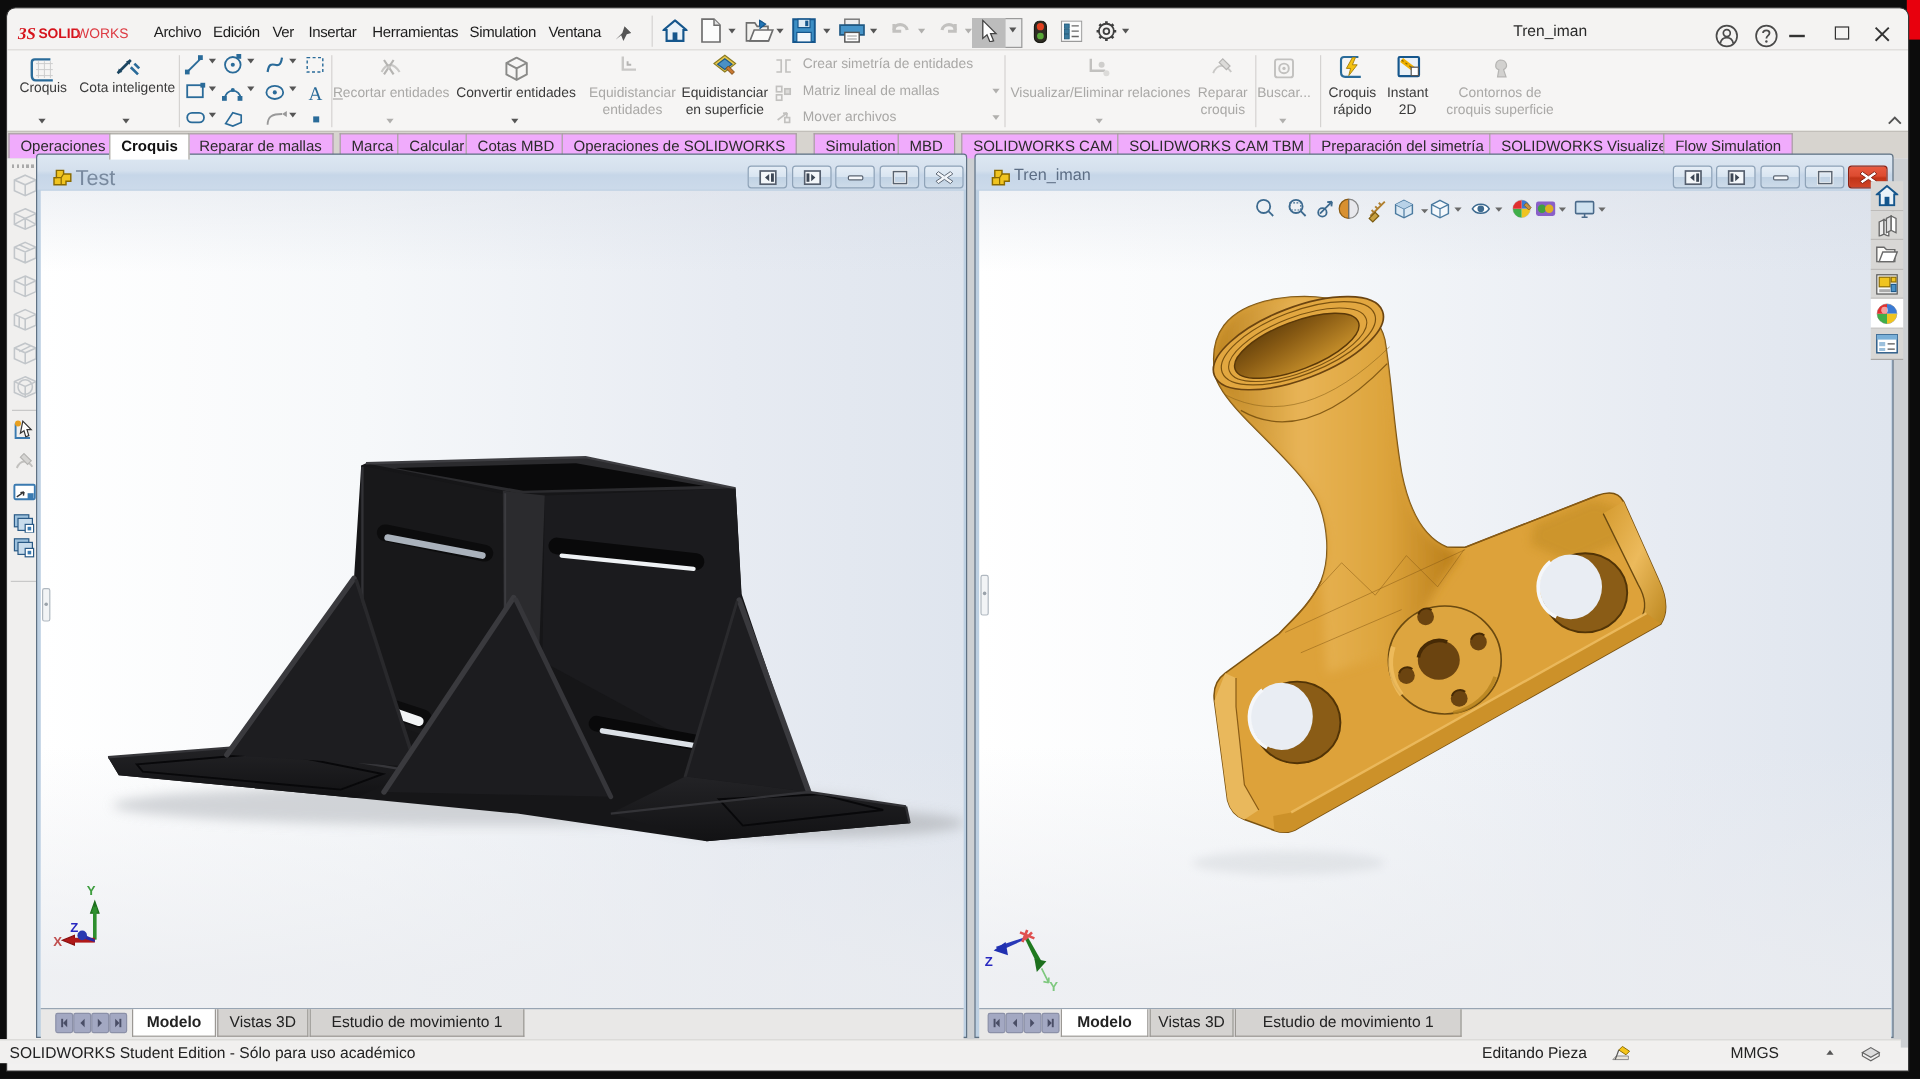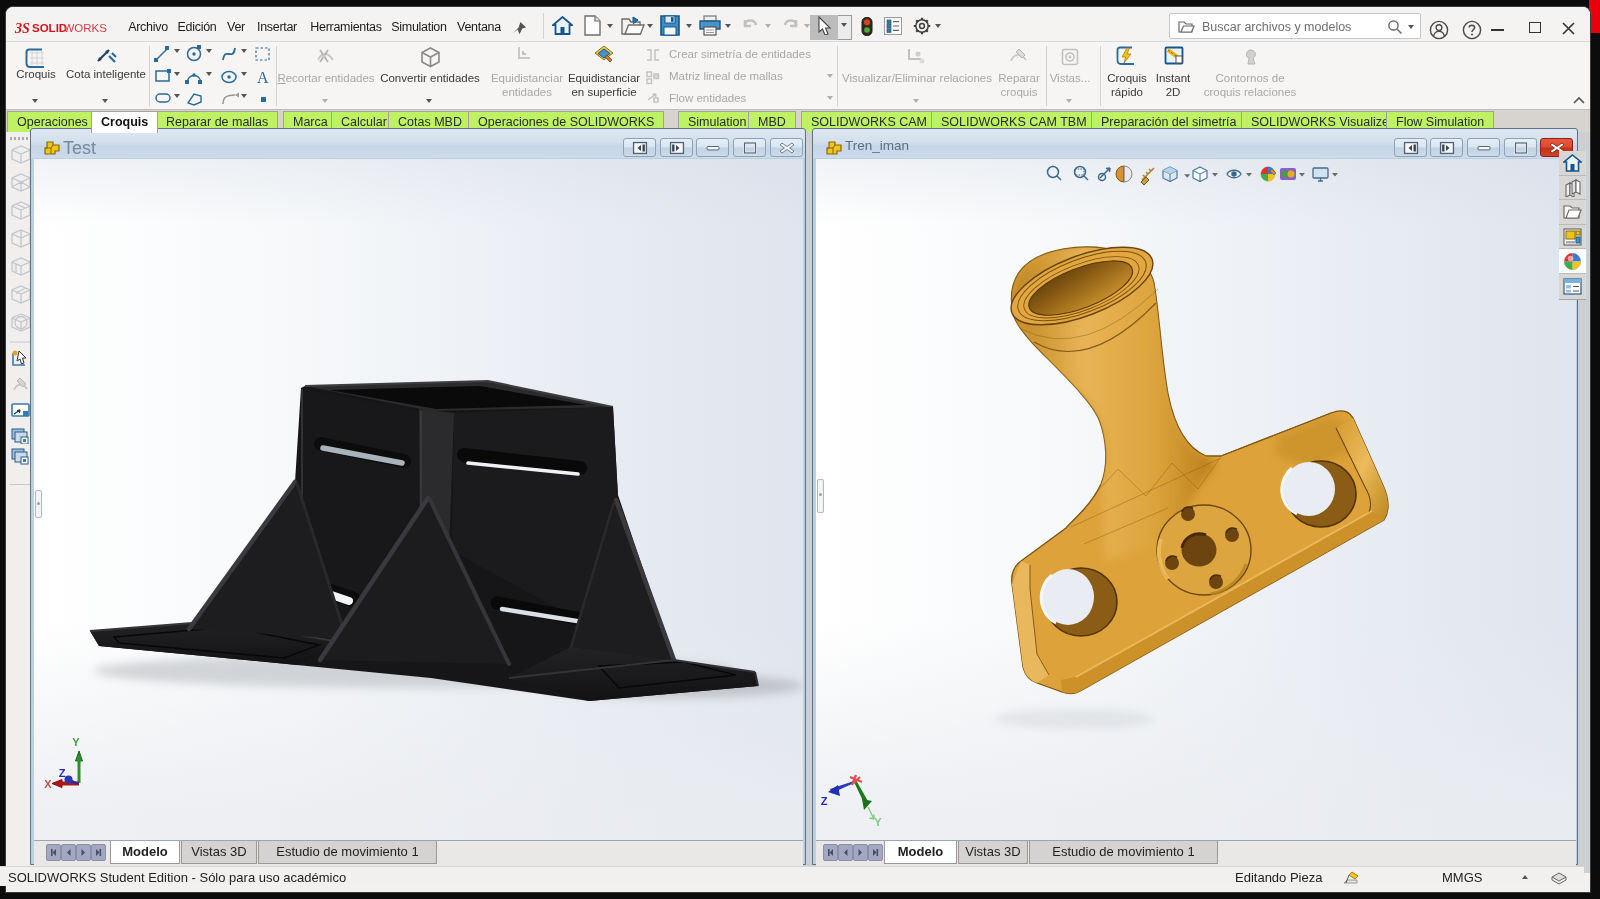--- a/index.html
+++ b/index.html
@@ -9,21 +9,21 @@
 #app{left:5px;top:6px;width:1586px;height:887px;background:#f2f1f0;border-radius:8px 8px 0 0;border:1px solid #3a3a3a;overflow:hidden}
 #menurow{left:0;top:0;width:1584px;height:34px;background:#f4f3f2}
 #menurow .menu{position:absolute;top:13px;font-size:12.5px;letter-spacing:-0.3px;color:#1c1c1c;transform:translateX(-50%)}
 .vsep{position:absolute;width:1px;background:#d5d3d1}
 #ribbon{left:0;top:34px;width:1584px;height:68px;background:#f6f5f4;border-top:1px solid #dcdad8}
 .rlab{position:absolute;font-size:11.5px;color:#3a3a3a;white-space:nowrap;transform:translateX(-50%)}
 .rlab.g{color:#a9a8a6}
 .dd{position:absolute;width:0;height:0;border-left:3.5px solid transparent;border-right:3.5px solid transparent;border-top:4px solid #555}
 .dd.g{border-top-color:#b0afad}
 #tabbar{left:0;top:102px;width:1584px;height:23px;background:#d7d4cf;border-top:1px solid #c2bfba}
-.tab{position:absolute;top:1px;height:22px;background:#bef264;border:1px solid #a5a29c;border-bottom:none;font-size:12.5px;color:#2b2b2b;white-space:nowrap;line-height:21px;padding:0 9px}
+.tab{position:absolute;top:1px;height:22px;background:#f0abfc;border:1px solid #a5a29c;border-bottom:none;font-size:12.5px;color:#2b2b2b;white-space:nowrap;line-height:21px;padding:0 9px}
 .tab.act{background:#ffffff;font-weight:bold;color:#111;z-index:3}
 #mainbg{left:0;top:125px;width:1584px;height:741px;background:#cdd0d3}
 #leftbar{left:0;top:125px;width:30px;height:741px;background:#f0efee;border-right:1px solid #d9d7d5}
 #statusbar{left:0;top:866px;width:1584px;height:20px;background:#f1f0ef;border-top:1px solid #d8d6d4;font-size:13px;color:#222}
 .cw{position:absolute;border:1px solid #5f7183;background-color:#bdd0e2;background-image:linear-gradient(to bottom,#dde7f2 0%,#d4e0ed 45%,#c6d6e8 58%,#ccdaea 100%);background-size:100% 29px;background-repeat:no-repeat;border-radius:3px 3px 0 0}
 .cwview{position:absolute;left:3px;top:30px;background:linear-gradient(to bottom,rgba(213,219,229,0.35) 0%,rgba(213,219,229,0) 10%,rgba(213,219,229,0) 68%,rgba(234,236,240,0.8) 96%),linear-gradient(90deg,#ffffff 0%,#f6f8fa 35%,#e7ebf2 75%,#dfe5ee 100%)}
 .cwtabs{position:absolute;left:3px;height:36px;background:#e9e8e7}
 .ctab{position:absolute;top:0;height:23px;background:#d5d3d1;border:1px solid #9b9894;border-top:none;font-size:13px;color:#222;white-space:nowrap;text-align:center;line-height:21px}
 .ctab.act{background:#fff;font-weight:bold;border-top:none}
 .wbtn{position:absolute;top:9px;width:33px;height:19px;border:1px solid #8fa3b8;border-radius:3px;background:linear-gradient(to bottom,#e6eef6 0%,#d9e5f1 48%,#c0d2e4 52%,#cddbe9 100%)}
@@ -122,32 +122,20 @@
               <circle cx="10" cy="10" r="6.2"></circle>
               <circle cx="10" cy="10" r="2.4"></circle>
               <g stroke-width="2.2">
                 <path d="M10 1.8 L10 4 M10 16 L10 18.2 M1.8 10 L4 10 M16 10 L18.2 10 M4.2 4.2 L5.8 5.8 M14.2 14.2 L15.8 15.8 M15.8 4.2 L14.2 5.8 M5.8 14.2 L4.2 15.8"></path>
               </g>
             </g>
           </svg>
       <div class="dd" style="left:929px;top:17px"></div>
     </div>
     <span class="abs" style="left:1255px;top:11px;font-size:13px;color:#2a2a2a">Tren_iman</span>
-    <div class="abs" style="left:1163px;top:6px;width:252px;height:26px;background:#fff;border:1px solid #c6c6c6;border-radius:2px">
-      <svg class="abs" style="left:8px;top:5px" width="17" height="15" viewBox="0 0 17 15">
-            <path d="M1 13 L1 3 L6 3 L8 5 L14 5 L14 13 Z" fill="#fff" stroke="#6a6a6a" stroke-width="1.2"></path>
-            <path d="M3 13 L5.5 7 L16 7 L13.5 13 Z" fill="#fff" stroke="#6a6a6a" stroke-width="1.2"></path>
-          </svg>
-      <span class="abs" style="left:32px;top:6px;font-size:12.5px;color:#6f6f6f">Buscar archivos y modelos</span>
-      <svg class="abs" style="left:217px;top:5px" width="16" height="16" viewBox="0 0 16 16">
-            <circle cx="6.5" cy="6.5" r="4.6" fill="none" stroke="#707070" stroke-width="1.5"></circle>
-            <line x1="10" y1="10" x2="14.5" y2="14.5" stroke="#707070" stroke-width="1.5"></line>
-          </svg>
-      <div class="dd" style="left:238px;top:11px"></div>
-    </div>
     <svg class="abs" style="left:1423px;top:13px" width="20" height="20" viewBox="0 0 20 20">
           <circle cx="10" cy="10" r="8.6" fill="none" stroke="#4a4a4a" stroke-width="1.4"></circle>
           <circle cx="10" cy="7.6" r="2.9" fill="none" stroke="#4a4a4a" stroke-width="1.4"></circle>
           <path d="M4.6 16 C5.4 12.6 7.4 11.4 10 11.4 C12.6 11.4 14.6 12.6 15.4 16" fill="none" stroke="#4a4a4a" stroke-width="1.4"></path>
         </svg>
     <svg class="abs" style="left:1456px;top:13px" width="20" height="20" viewBox="0 0 20 20">
           <circle cx="10" cy="10" r="8.6" fill="none" stroke="#4a4a4a" stroke-width="1.4"></circle>
           <path d="M7.2 7.6 C7.2 4.6 12.6 4.6 12.6 7.6 C12.6 9.8 10 9.6 10 12" fill="none" stroke="#4a4a4a" stroke-width="1.5"></path>
           <circle cx="10" cy="14.6" r="1" fill="#4a4a4a"></circle>
         </svg>
@@ -244,21 +232,21 @@
             <path d="M1 2 L5 2 L5 12 L1 12 M13 2 L9 2 L9 12 L13 12"></path>
             <rect x="1" y="24" width="4.5" height="4.5"></rect>
             <rect x="8" y="26" width="4.5" height="4.5" fill="#dcdbd9"></rect>
             <rect x="1" y="31" width="4.5" height="4.5"></rect>
             <path d="M2 52 L10 46 M10 46 l-3.5 .5 M10 46 l-.5 3.5"></path>
             <rect x="8" y="50" width="4" height="4"></rect>
           </g>
         </svg>
     <span class="rlab g" style="left:744px;top:6px;transform:none;left:663px">Crear simetría de entidades</span>
     <span class="rlab g" style="left:663px;top:28px;transform:none">Matriz lineal de mallas</span>
-    <span class="rlab g" style="left:663px;top:50px;transform:none">Flow entidades</span>
+    <span class="rlab g" style="left:663px;top:50px;transform:none">Mover archivos</span>
     <div class="dd g" style="left:821px;top:32px"></div>
     <div class="dd g" style="left:821px;top:54px"></div>
     <div class="vsep" style="left:831px;top:4px;height:60px"></div>
     <svg class="abs" style="left:899px;top:5px" width="20" height="18" viewBox="0 0 20 18">
           <path d="M4 2 L4 12 L16 12" stroke="#c2c1bf" stroke-width="2" fill="none"></path>
           <circle cx="13" cy="7" r="2.5" fill="#cfcecc"></circle>
           <circle cx="17" cy="14" r="2.5" fill="#dcdbd9"></circle>
         </svg>
     <span class="rlab g" style="left:911px;top:30px">Visualizar/Eliminar relaciones</span>
     <div class="dd g" style="left:907px;top:57px"></div>
@@ -267,42 +255,42 @@
           <path d="M10 2 L16 8 L13 11 L7 5 Z" fill="#dcdbd9" stroke="#b5b4b2"></path>
         </svg>
     <span class="rlab g" style="left:1013px;top:30px">Reparar</span>
     <span class="rlab g" style="left:1013px;top:44px">croquis</span>
     <div class="vsep" style="left:1040px;top:4px;height:60px"></div>
     <svg class="abs" style="left:1055px;top:6px" width="18" height="18" viewBox="0 0 18 18">
           <rect x="1.5" y="1.5" width="15" height="15" rx="2" fill="none" stroke="#c2c1bf" stroke-width="1.6"></rect>
           <circle cx="9" cy="9" r="4" fill="none" stroke="#c2c1bf" stroke-width="1.6"></circle>
           <circle cx="9" cy="9" r="1.4" fill="#c2c1bf"></circle>
         </svg>
-    <span class="rlab g" style="left:1064px;top:30px">Vistas...</span>
+    <span class="rlab g" style="left:1064px;top:30px">Buscar...</span>
     <div class="dd g" style="left:1060px;top:57px"></div>
     <div class="vsep" style="left:1094px;top:4px;height:60px"></div>
     <svg class="abs" style="left:1110px;top:4px" width="20" height="20" viewBox="0 0 20 20">
           <path d="M4 1.5 L16 1.5 M4 1.5 C2.5 1.5 1.5 2.5 1.5 4 L1.5 14 C1.5 16.5 3 18 5 18 L18 18" fill="none" stroke="#2a6b99" stroke-width="1.8"></path>
           <path d="M11 2 L6 11 L9.5 11 L8 17 L15 8 L11 8 L13.5 2 Z" fill="#f5c210" stroke="#a8820a" stroke-width="0.8"></path>
         </svg>
     <span class="rlab" style="left:1121px;top:30px">Croquis</span>
     <span class="rlab" style="left:1121px;top:44px">rápido</span>
     <svg class="abs" style="left:1158px;top:4px" width="21" height="20" viewBox="0 0 21 20">
           <rect x="1.5" y="1.5" width="17" height="16" rx="1" fill="#eaf1f7" stroke="#15568c" stroke-width="1.8"></rect>
           <path d="M4 4 L16 13" stroke="#f0b000" stroke-width="4"></path>
           <path d="M4 4 L16 13" stroke="#8a6a00" stroke-width="1" fill="none" stroke-dasharray="2 2"></path>
           <rect x="12" y="10" width="6" height="7" fill="#fff" stroke="#555"></rect>
         </svg>
     <span class="rlab" style="left:1167px;top:30px">Instant</span>
     <span class="rlab" style="left:1167px;top:44px">2D</span>
     <svg class="abs" style="left:1234px;top:6px" width="19" height="18" viewBox="0 0 19 18">
           <path d="M10 2 C16 2 17 8 13 10 L15 16 L8 16 L9 10 C5 9 6 3 10 2 Z" fill="#d2d1cf" stroke="#b5b4b2" stroke-width="1"></path>
         </svg>
     <span class="rlab g" style="left:1244px;top:30px">Contornos de</span>
-    <span class="rlab g" style="left:1244px;top:44px">croquis relaciones</span>
+    <span class="rlab g" style="left:1244px;top:44px">croquis superficie</span>
     <svg class="abs" style="left:1567px;top:54px" width="12" height="8" viewBox="0 0 12 8">
           <path d="M1 7 L6 2 L11 7" fill="none" stroke="#555" stroke-width="1.6"></path>
         </svg>
   </div>
   <div class="abs" id="tabbar">
     <span class="tab" style="left:1px">Operaciones</span>
     <span class="tab act" style="left:85px">Croquis</span>
     <span class="tab" style="left:150px">Reparar de mallas</span>
     <span class="tab" style="left:277px">Marca</span>
     <span class="tab" style="left:325px">Calcular</span>

